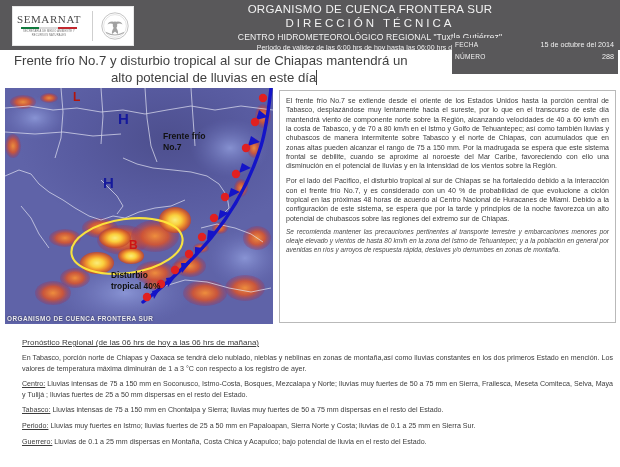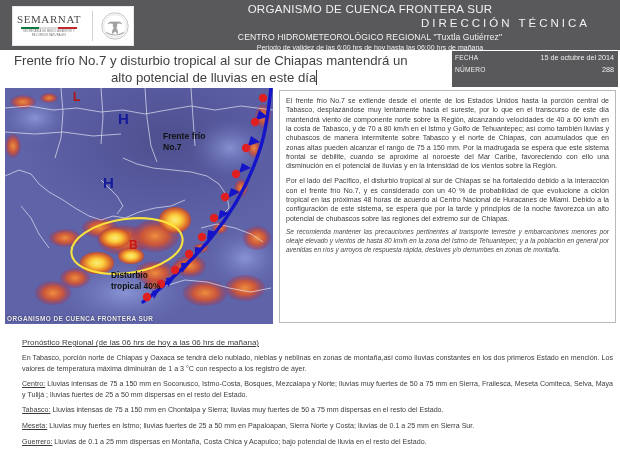--- a/index.html
+++ b/index.html
@@ -35,39 +35,39 @@
   }
   .logo-divider { width:1px; height:30px; background:#cfcfcf; margin:0 5px; }
   .logo-right { width:34px; height:34px; display:flex; align-items:center; justify-content:center; }
   .eagle { opacity:.72; }
 
   .header-titles {
     position:absolute; left:150px; top:2px; width:440px;
     text-align:center; color:#f2f2f2;
   }
   .h-line1 { font-size:11.5px; letter-spacing:.3px; line-height:14px; }
-  .h-line2 { font-size:11.5px; letter-spacing:3px; line-height:15px;text-align:right; }
+  .h-line2 { font-size:11.5px; letter-spacing:3px; line-height:15px; }
   .h-line3 { font-size:8.6px; letter-spacing:.1px; line-height:12px; }
   .h-line4 { font-size:7px; line-height:10px; }
 
   
   .title-strip {
     position:absolute; left:0; top:50px; width:620px; height:38px; background:#ffffff;
   }
   .doc-title {
     position:absolute; left:8px; top:2px; width:440px;
     font-size:13.2px; color:#3f3f3f; line-height:17px; text-align:center;
   }
   .doc-title .l1 { display:block; text-align:left; padding-left:6px; }
   .doc-title .l2 { display:block; text-align:center; padding-right:24px; }
   .caret { border-left:1px solid #3f3f3f; margin-left:0px; }
 
   
   .info-table {
-    position:absolute; left:452px; top:51px; width:166px; height:36px;
+    position:absolute; left:452px; top:38px; width:166px; height:36px;
     background:#59585a; color:#f0f0f0; font-size:6.6px;
   }
   .info-row { display:flex; justify-content:space-between; align-items:center;
     height:12px; padding:0 4px 0 3px; }
   .info-k { letter-spacing:.2px; }
   .info-v { font-size:7.2px; }
 
   
   .map {
     position:absolute; left:5px; top:88px; width:268px; height:236px;
@@ -300,20 +300,20 @@
     <div class="pron-head">Pronóstico Regional (de las 06 hrs de hoy a las 06 hrs de mañana)</div>
     <div class="bpara">En Tabasco, porción norte de Chiapas y Oaxaca se tendrá cielo nublado, nieblas y neblinas en zonas de montaña,así como lluvias constantes en los dos primeros Estado en mención. Los valores de temperatura máxima diminuirán de 1 a 3 °C con respecto a los registro de ayer.</div>
 
     <div class="bpara">
       <span class="state">Centro:</span><span> Lluvias intensas de 75 a 150 mm en Soconusco, Istmo-Costa, Bosques, Mezcalapa y Norte; lluvias muy fuertes de 50 a 75 mm en Sierra, Frailesca, Meseta Comiteca, Selva, Maya y Tulijá ; lluvias fuertes de 25 a 50 mm dispersas en el resto del Estado.</span>
     </div>
     <div class="bpara">
       <span class="state">Tabasco:</span><span> Lluvias intensas de 75 a 150 mm en Chontalpa y Sierra; lluvias muy fuertes de 50 a 75 mm dispersas en el resto del Estado.</span>
     </div>
     <div class="bpara">
-      <span class="state">Meseta:</span><span> Lluvias muy fuertes en Istmo; lluvias fuertes de 25 a 50 mm en Papaloapan, Sierra Norte y Costa; lluvias de 0.1 a 25 mm en Sierra Sur.</span>
+      <span class="state">Periodo:</span><span> Lluvias muy fuertes en Istmo; lluvias fuertes de 25 a 50 mm en Papaloapan, Sierra Norte y Costa; lluvias de 0.1 a 25 mm en Sierra Sur.</span>
     </div>
     <div class="bpara">
       <span class="state">Guerrero:</span><span> Lluvias de 0.1 a 25 mm dispersas en Montaña, Costa Chica y Acapulco; bajo potencial de lluvia en el resto del Estado.</span>
     </div>
   </div>
 
 </div>
 
 </body></html>

